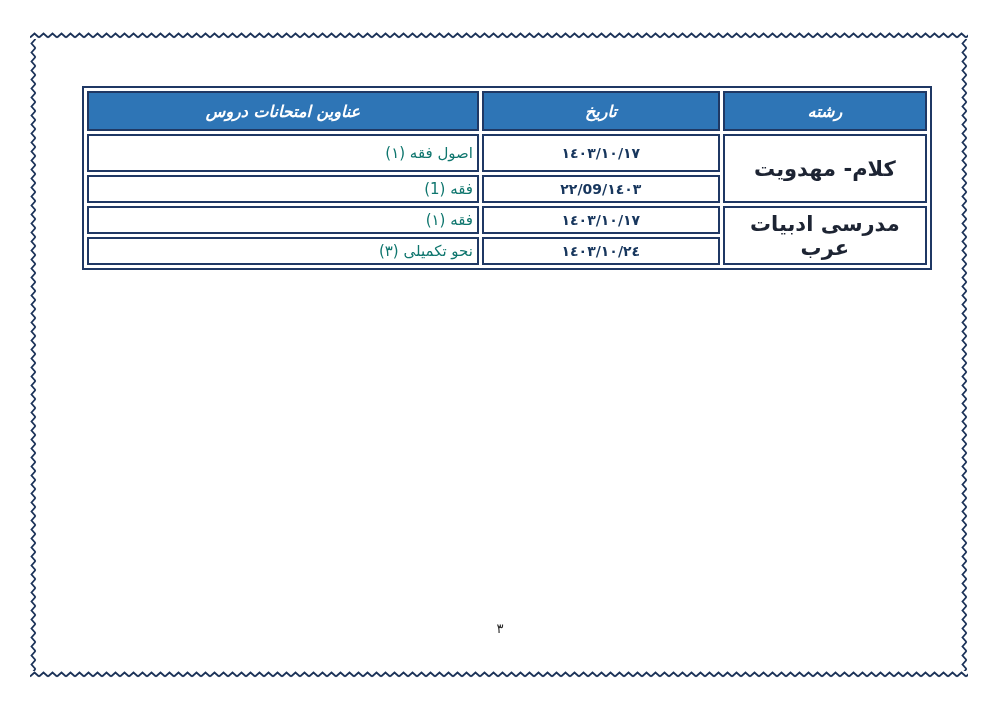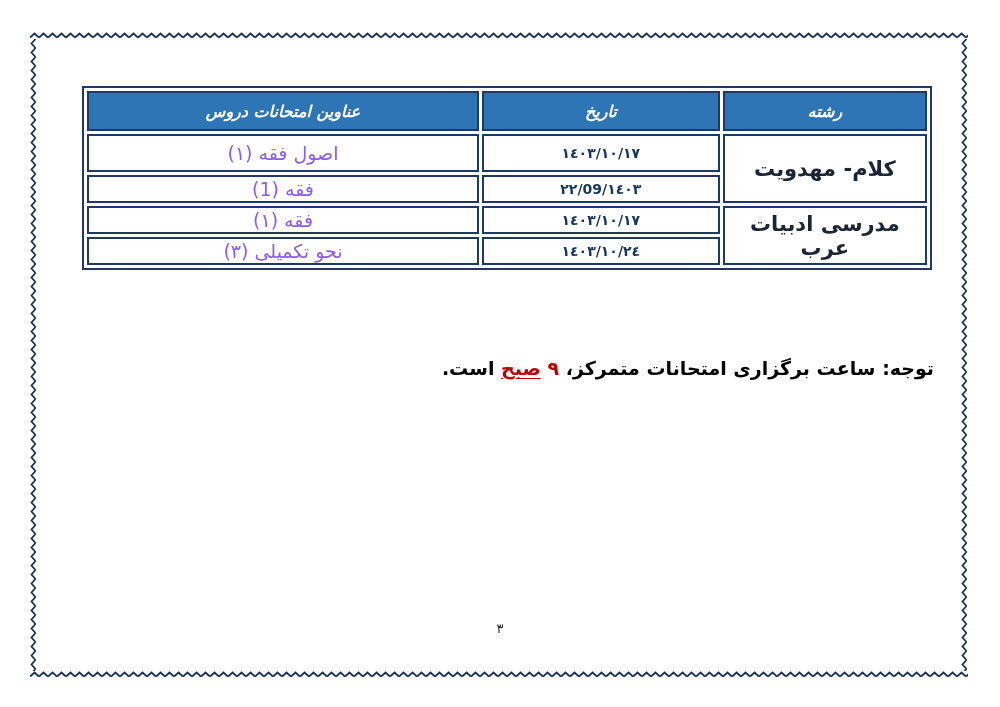--- a/index.html
+++ b/index.html
@@ -39,21 +39,21 @@
     background: #2E75B6;
     color: #ffffff;
     font-weight: bold;
     font-size: 16px;
     height: 36px;
     font-style: italic;
   }
   tr.row-tall td { height: 34px; }
   tr.row-std  td { height: 24px; }
   td.date-cell  { color: #17365D; font-weight: bold; font-size: 14px; letter-spacing: 1px; }
-  td.title-cell { color: #8b5cf6; font-size: 19px; }
+  td.title-cell { color: #0f766e; font-size: 15px; text-align: right; }
   td.field-cell { color: #1d2433; font-weight: bold; font-size: 21px; }
 
   .note {
     position: absolute;
     top: 357px; right: 66px;
     direction: rtl;
     text-align: right;
     font-size: 19px;
     font-weight: bold;
     color: #000000;
@@ -125,17 +125,16 @@
         <td class="date-cell">١٤٠٣/١٠/١٧</td>
         <td class="title-cell">فقه (١)</td>
       </tr>
       <tr class="row-std">
         <td class="date-cell">١٤٠٣/١٠/٢٤</td>
         <td class="title-cell">نحو تکمیلی (٣)</td>
       </tr>
     </tbody>
   </table>
 
-  <div class="note" dir="rtl"><span>توجه: ساعت برگزاری امتحانات متمرکز، </span><span class="hl">٩ </span><span class="hl-u">صبح</span><span> است.</span></div>
 
   <div class="page-number">٣</div>
 
 </div>
 
 </body></html>

